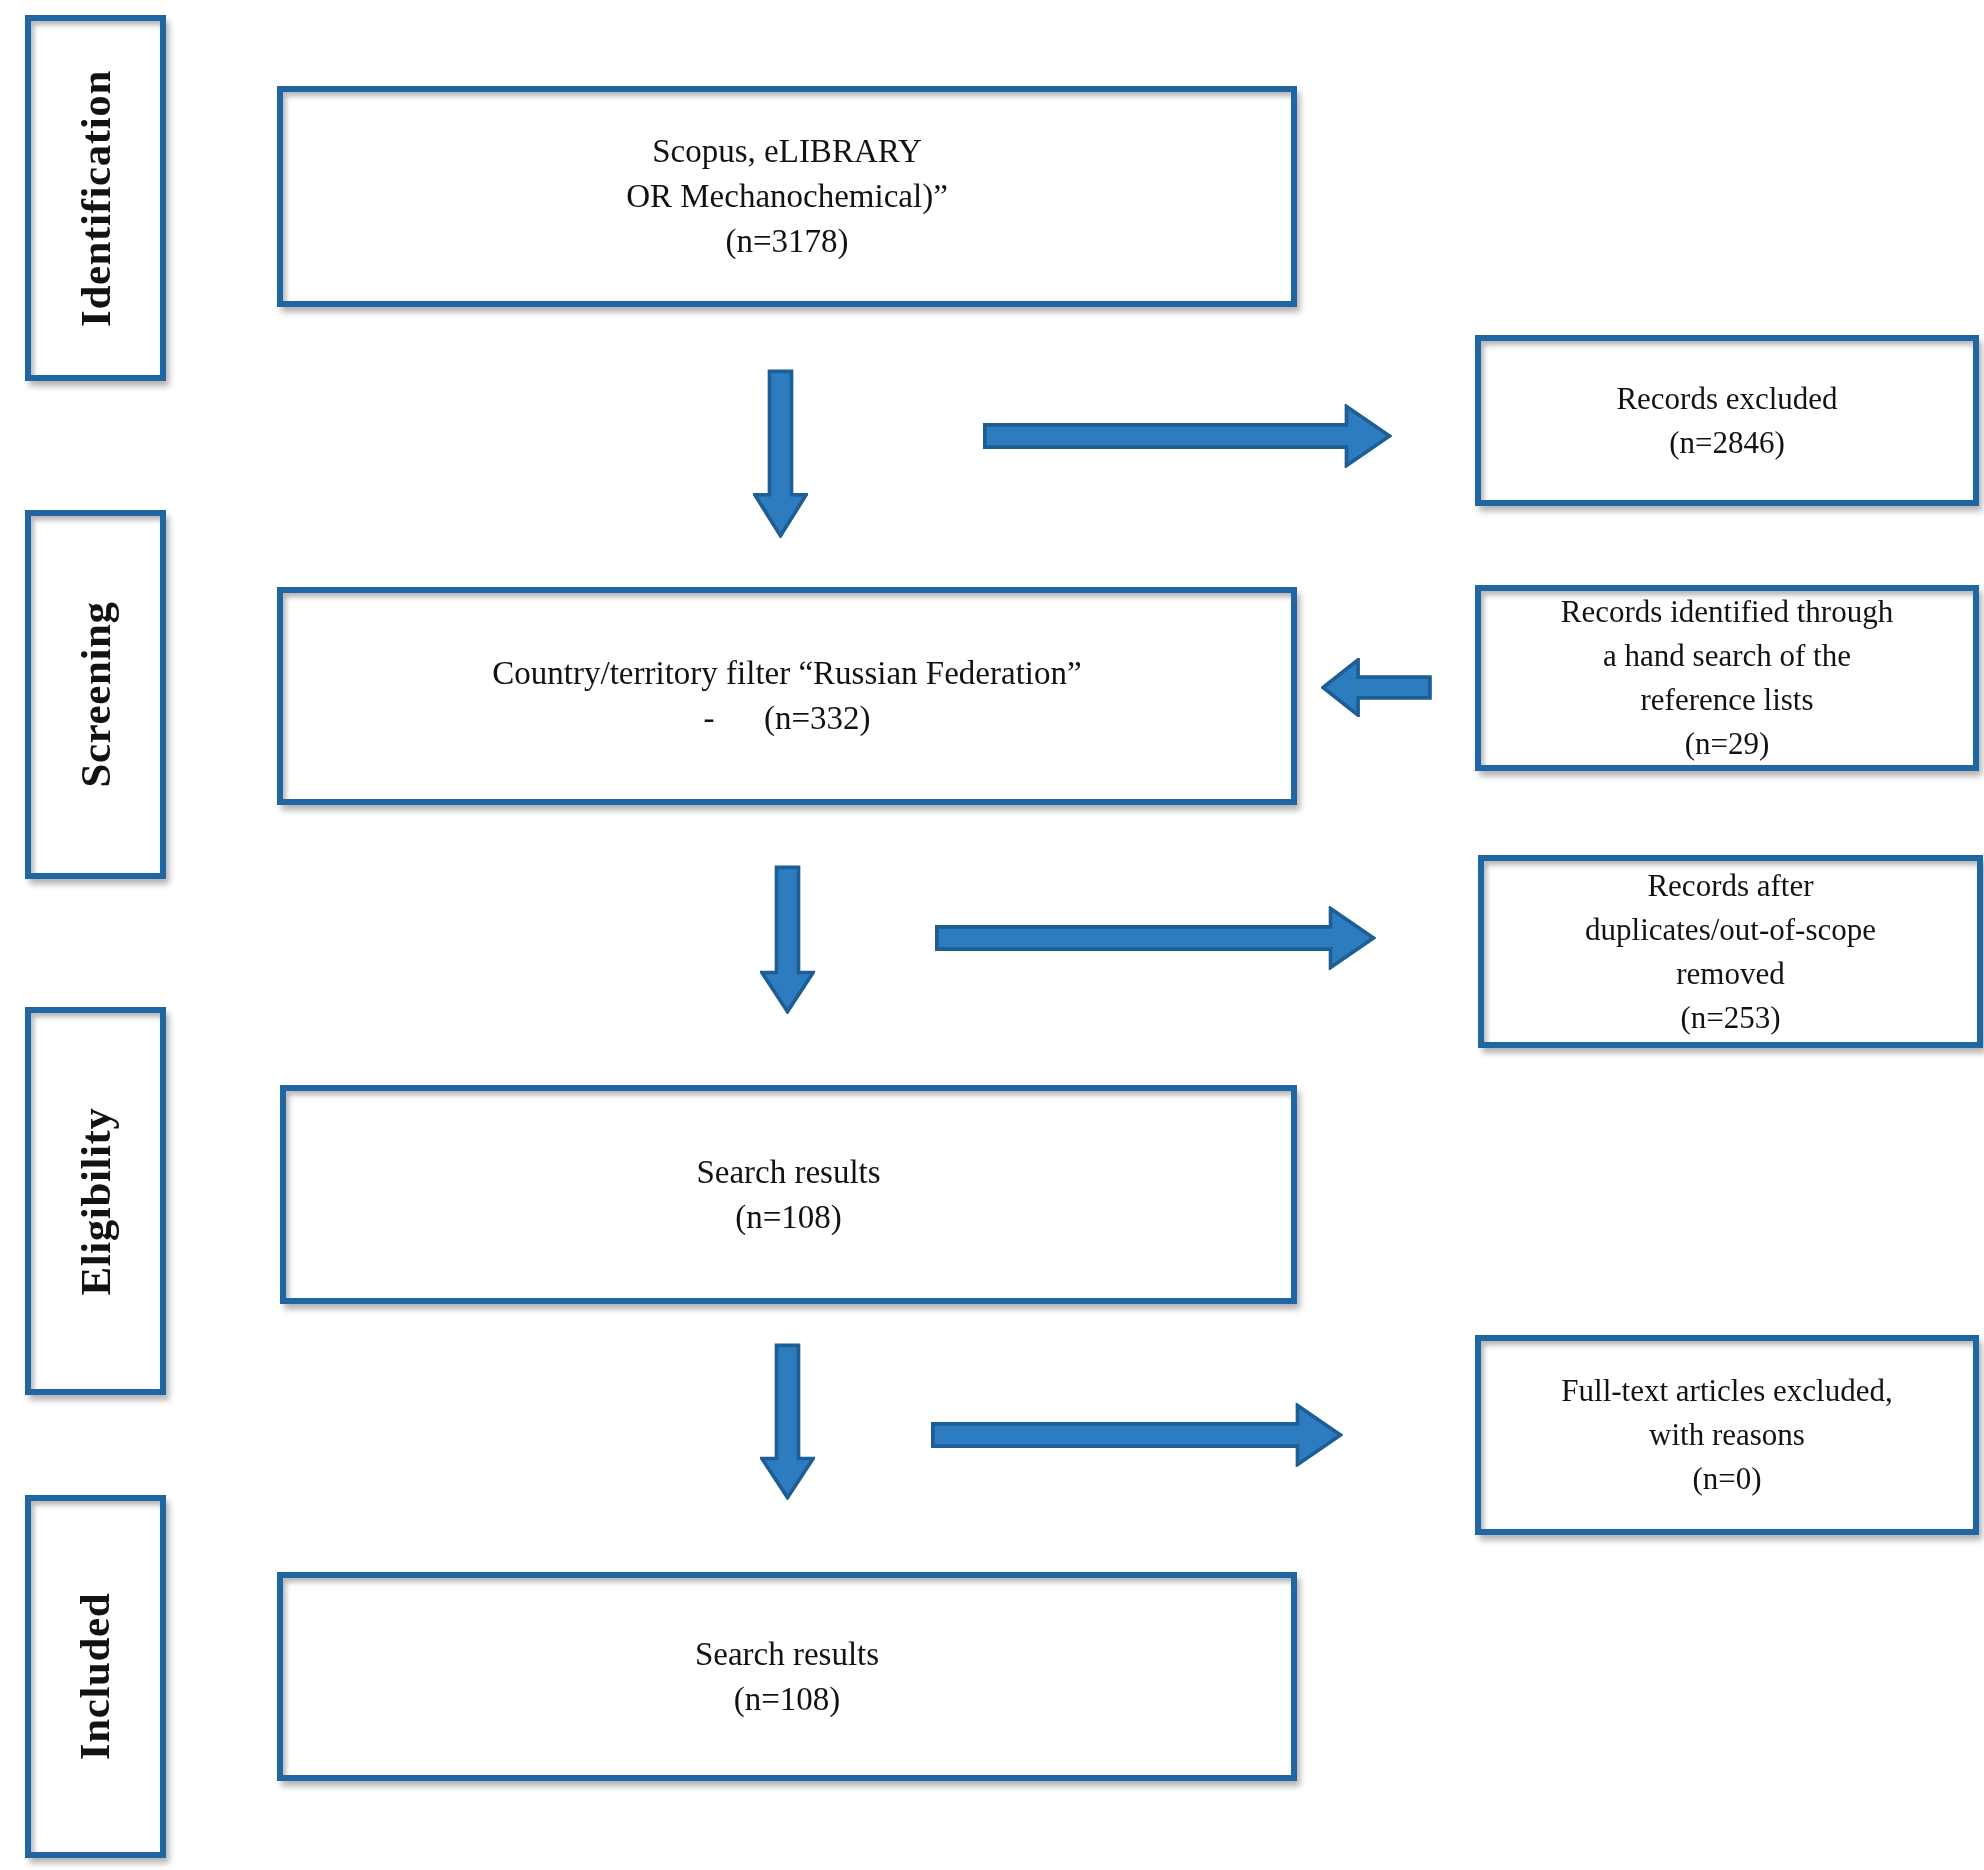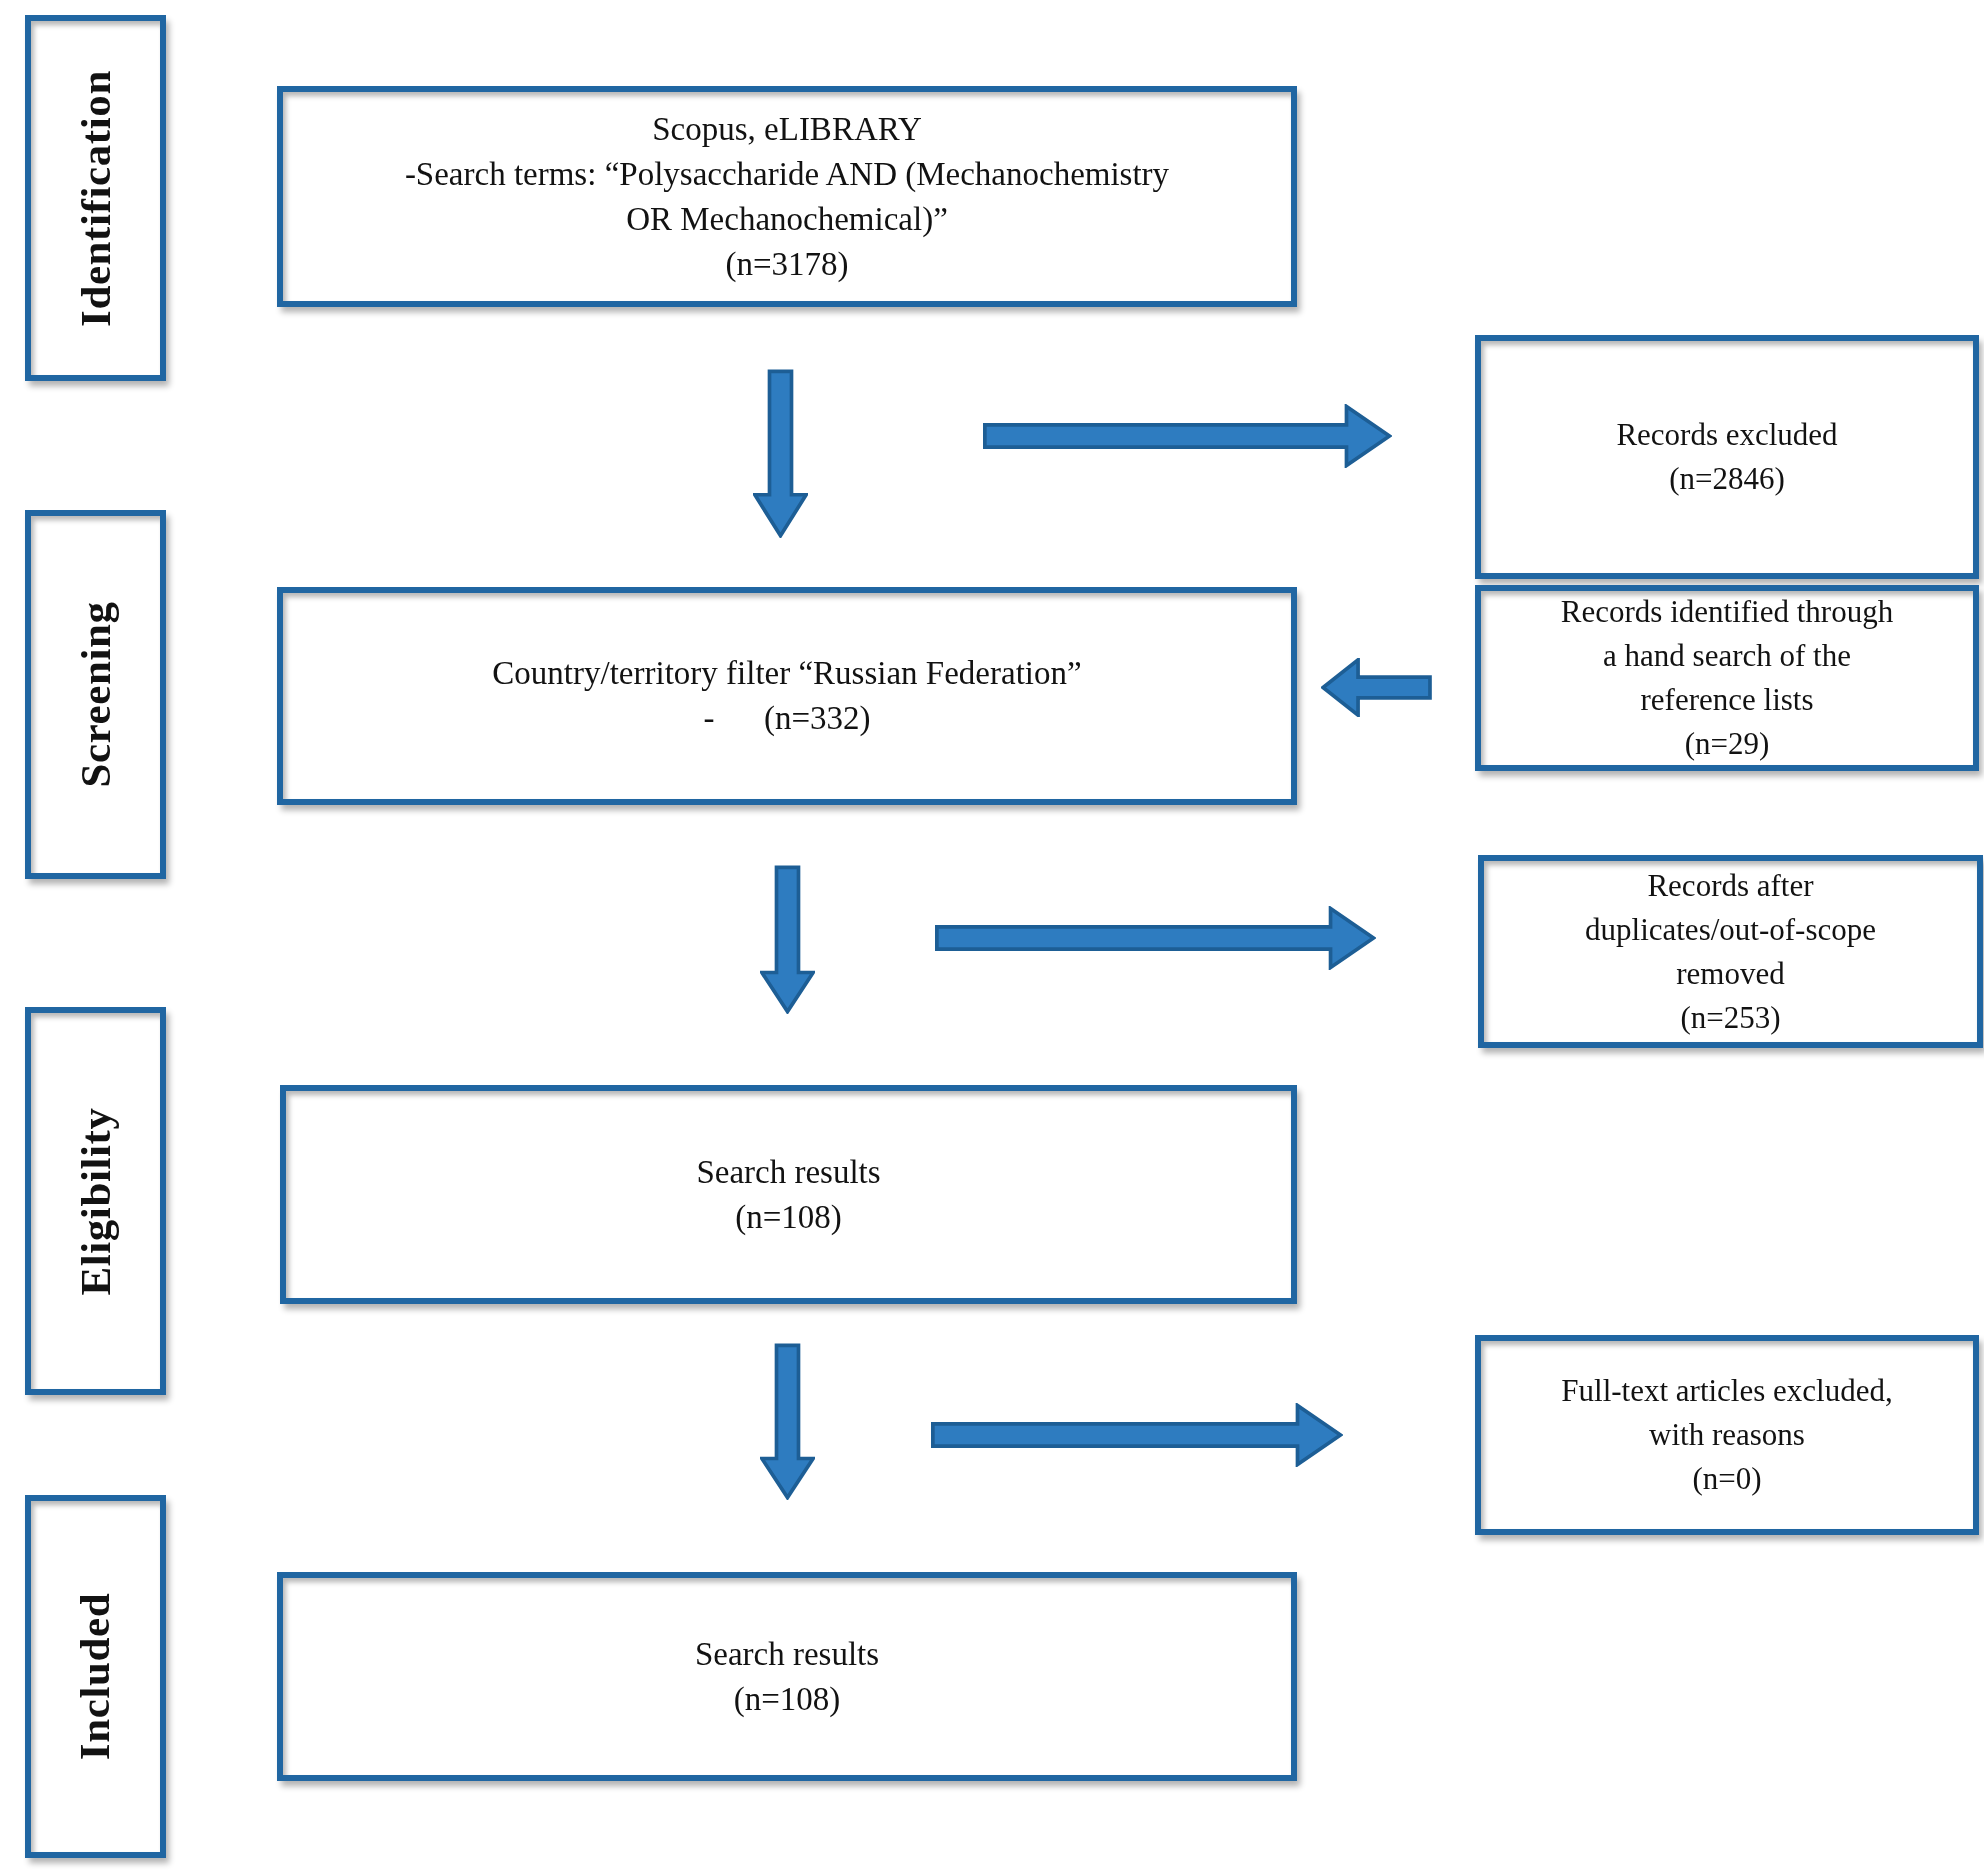--- a/index.html
+++ b/index.html
@@ -54,21 +54,21 @@
   .sb1 { left: 24.6px;  top: 15.4px;   width: 141px; height: 366px; }
   .sb2 { left: 24.6px;  top: 510px;  width: 141px; height: 369px; }
   .sb3 { left: 24.6px;  top: 1007px; width: 141px; height: 388px; }
   .sb4 { left: 24.6px;  top: 1495px; width: 141px; height: 363px; }
   
   .mb1 { left: 277px; top: 86px;  width: 1020px; height: 221px; }
   .mb2 { left: 277px; top: 587px;  width: 1020px; height: 218px; }
   .mb3 { left: 280px; top: 1085px; width: 1017px; height: 219px; }
   .mb4 { left: 277px; top: 1572px; width: 1020px; height: 209px; }
   
-  .rb1 { left: 1475px; top: 335px;  width: 504px; height: 244px; }
+  .rb1 { left: 1475px; top: 335px;  width: 504px; height: 171px; }
   .rb2 { left: 1475px; top: 585px;  width: 504px; height: 186px; }
   .rb3 { left: 1478px; top: 855px; width: 505px; height: 193px; }
   .rb4 { left: 1475px; top: 1335px; width: 504px; height: 200px; }
   .arrow { position: absolute; }
   .arrow polygon {
     fill: var(--arrow-fill);
     stroke: var(--arrow-stroke);
     stroke-width: 6;
   }
   .ad1 { left: 753px; top: 369px;  }
@@ -92,21 +92,20 @@
   </div>
   <div class="box stage-box sb3">
     <span class="stage-label">Eligibility</span>
   </div>
   <div class="box stage-box sb4">
     <span class="stage-label">Included</span>
   </div>
 
   <div class="box main-box mb1">
     <div class="line">Scopus, eLIBRARY</div>
-    <div class="line">-Search terms: “Polysaccharide AND (Mechanochemistry</div>
     <div class="line">OR Mechanochemical)”</div>
     <div class="line">(n=3178)</div>
   </div>
   <div class="box main-box mb2">
     <div class="line">Country/territory filter “Russian Federation”</div>
     <div class="line">-      (n=332)</div>
   </div>
   <div class="box main-box mb3">
     <div class="line">Search results</div>
     <div class="line">(n=108)</div>

